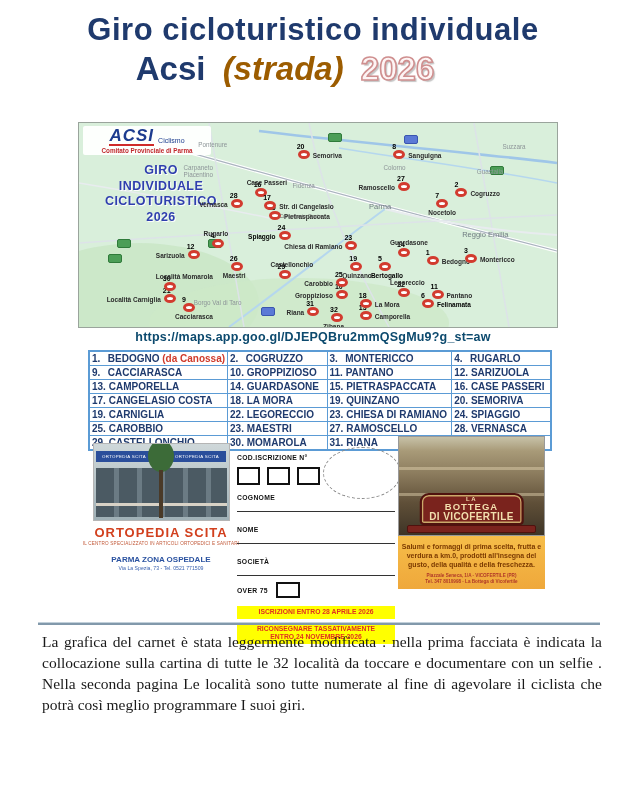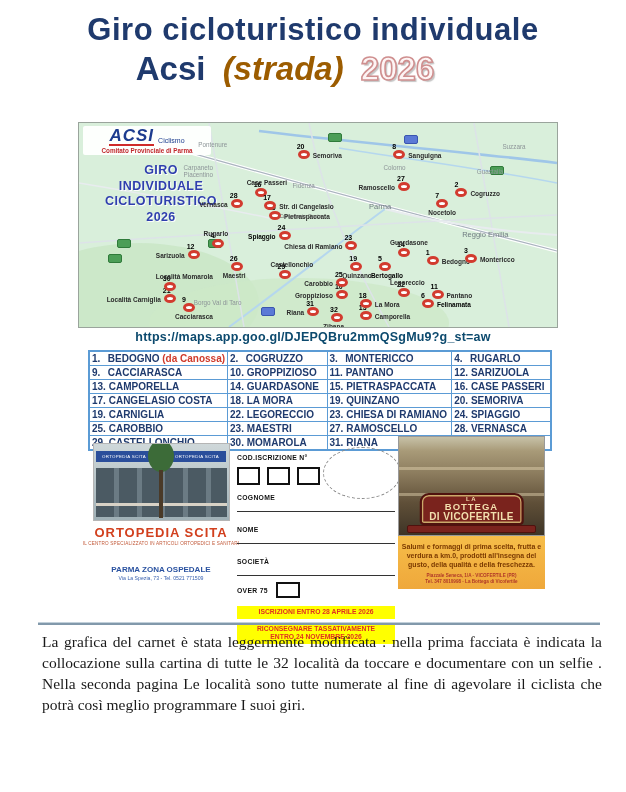--- a/index.html
+++ b/index.html
@@ -61,21 +61,21 @@
   .awn.a1{left:2px;width:56px;}
   .awn.a2{left:74px;width:58px;}
   .tree{position:absolute;left:54px;top:-4px;width:26px;height:32px;border-radius:50%;background:#3c6b38;}
   .trunk{position:absolute;left:65px;top:26px;width:4px;height:48px;background:#4a3a28;}
   .wins{position:absolute;left:2px;right:2px;top:24px;bottom:3px;
         background:repeating-linear-gradient(90deg,#4b5a63 0 18px,#6b7b84 18px 23px);}
   .sill{position:absolute;left:2px;right:2px;bottom:14px;height:3px;background:#d8d2c6;}
   .orto{position:absolute;left:60px;top:525px;width:202px;text-align:center;}
   .orto-name{font-size:13px;font-weight:800;color:#d2401e;letter-spacing:1px;}
   .orto-tag{font-size:4.6px;color:#c25a3a;margin-top:1px;letter-spacing:.2px;}
-  .orto-zone{font-size:8px;font-weight:700;color:#2a52a0;margin-top:19px;}
+  .orto-zone{font-size:8px;font-weight:700;color:#2a52a0;margin-top:9px;}
   .orto-addr{font-size:5.2px;color:#3a62b0;margin-top:1px;}
   
   .form{position:absolute;left:237px;top:446px;width:158px;}
   .f-label{font-size:6.8px;font-weight:700;color:#111;letter-spacing:.3px;}
   .cod-row{position:relative;height:34px;}
   .boxes{margin-top:3px;}
   .box{display:inline-block;width:19px;height:14px;border:2px solid #111;margin-right:7px;vertical-align:top;}
   .ellipse{position:absolute;right:-6px;top:1px;width:76px;height:50px;border:1.5px dashed #8a8a8a;
            border-radius:50%;}
   .field{border-bottom:1.3px solid #333;padding-bottom:7px;margin-top:6px;}

